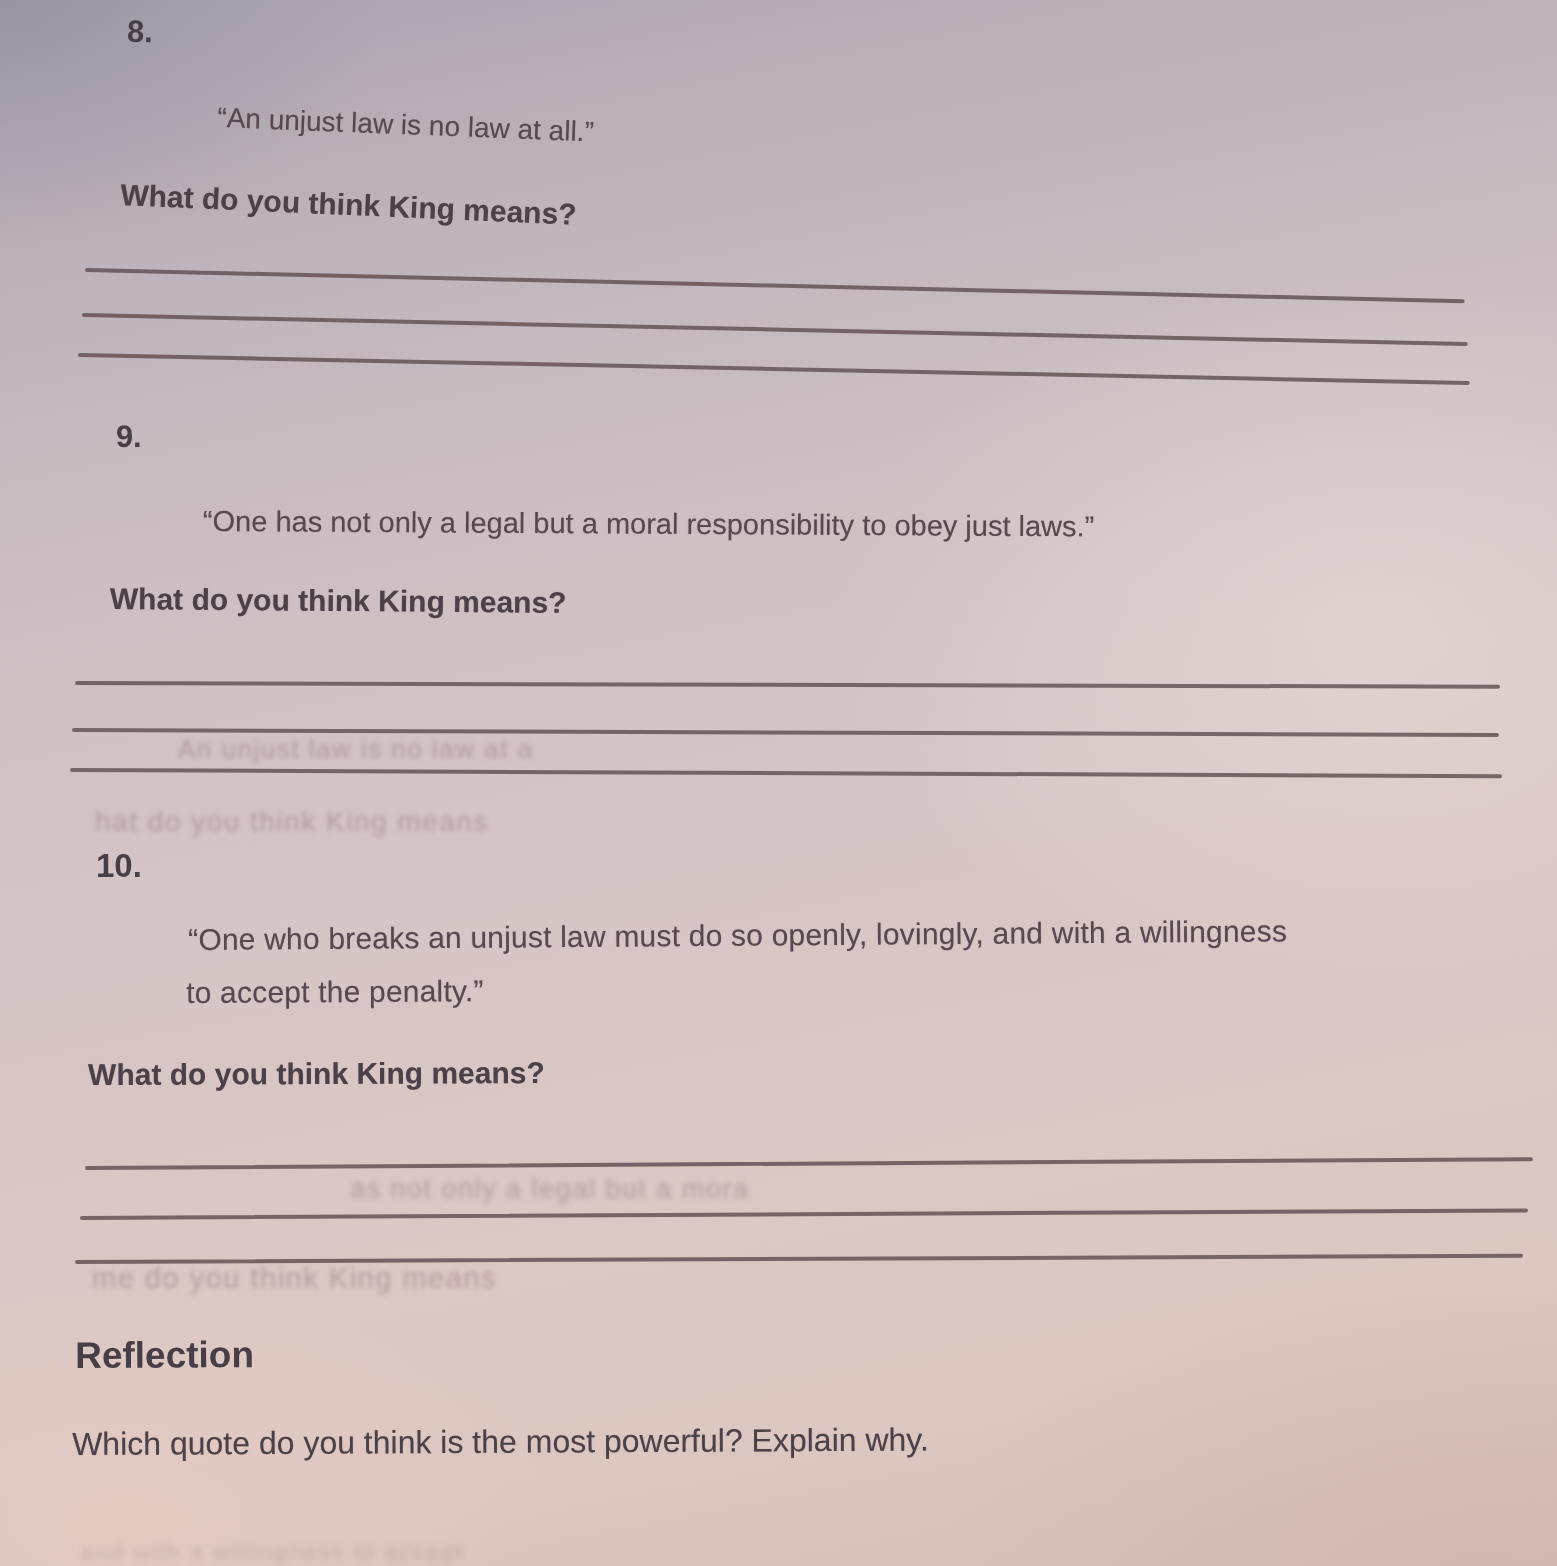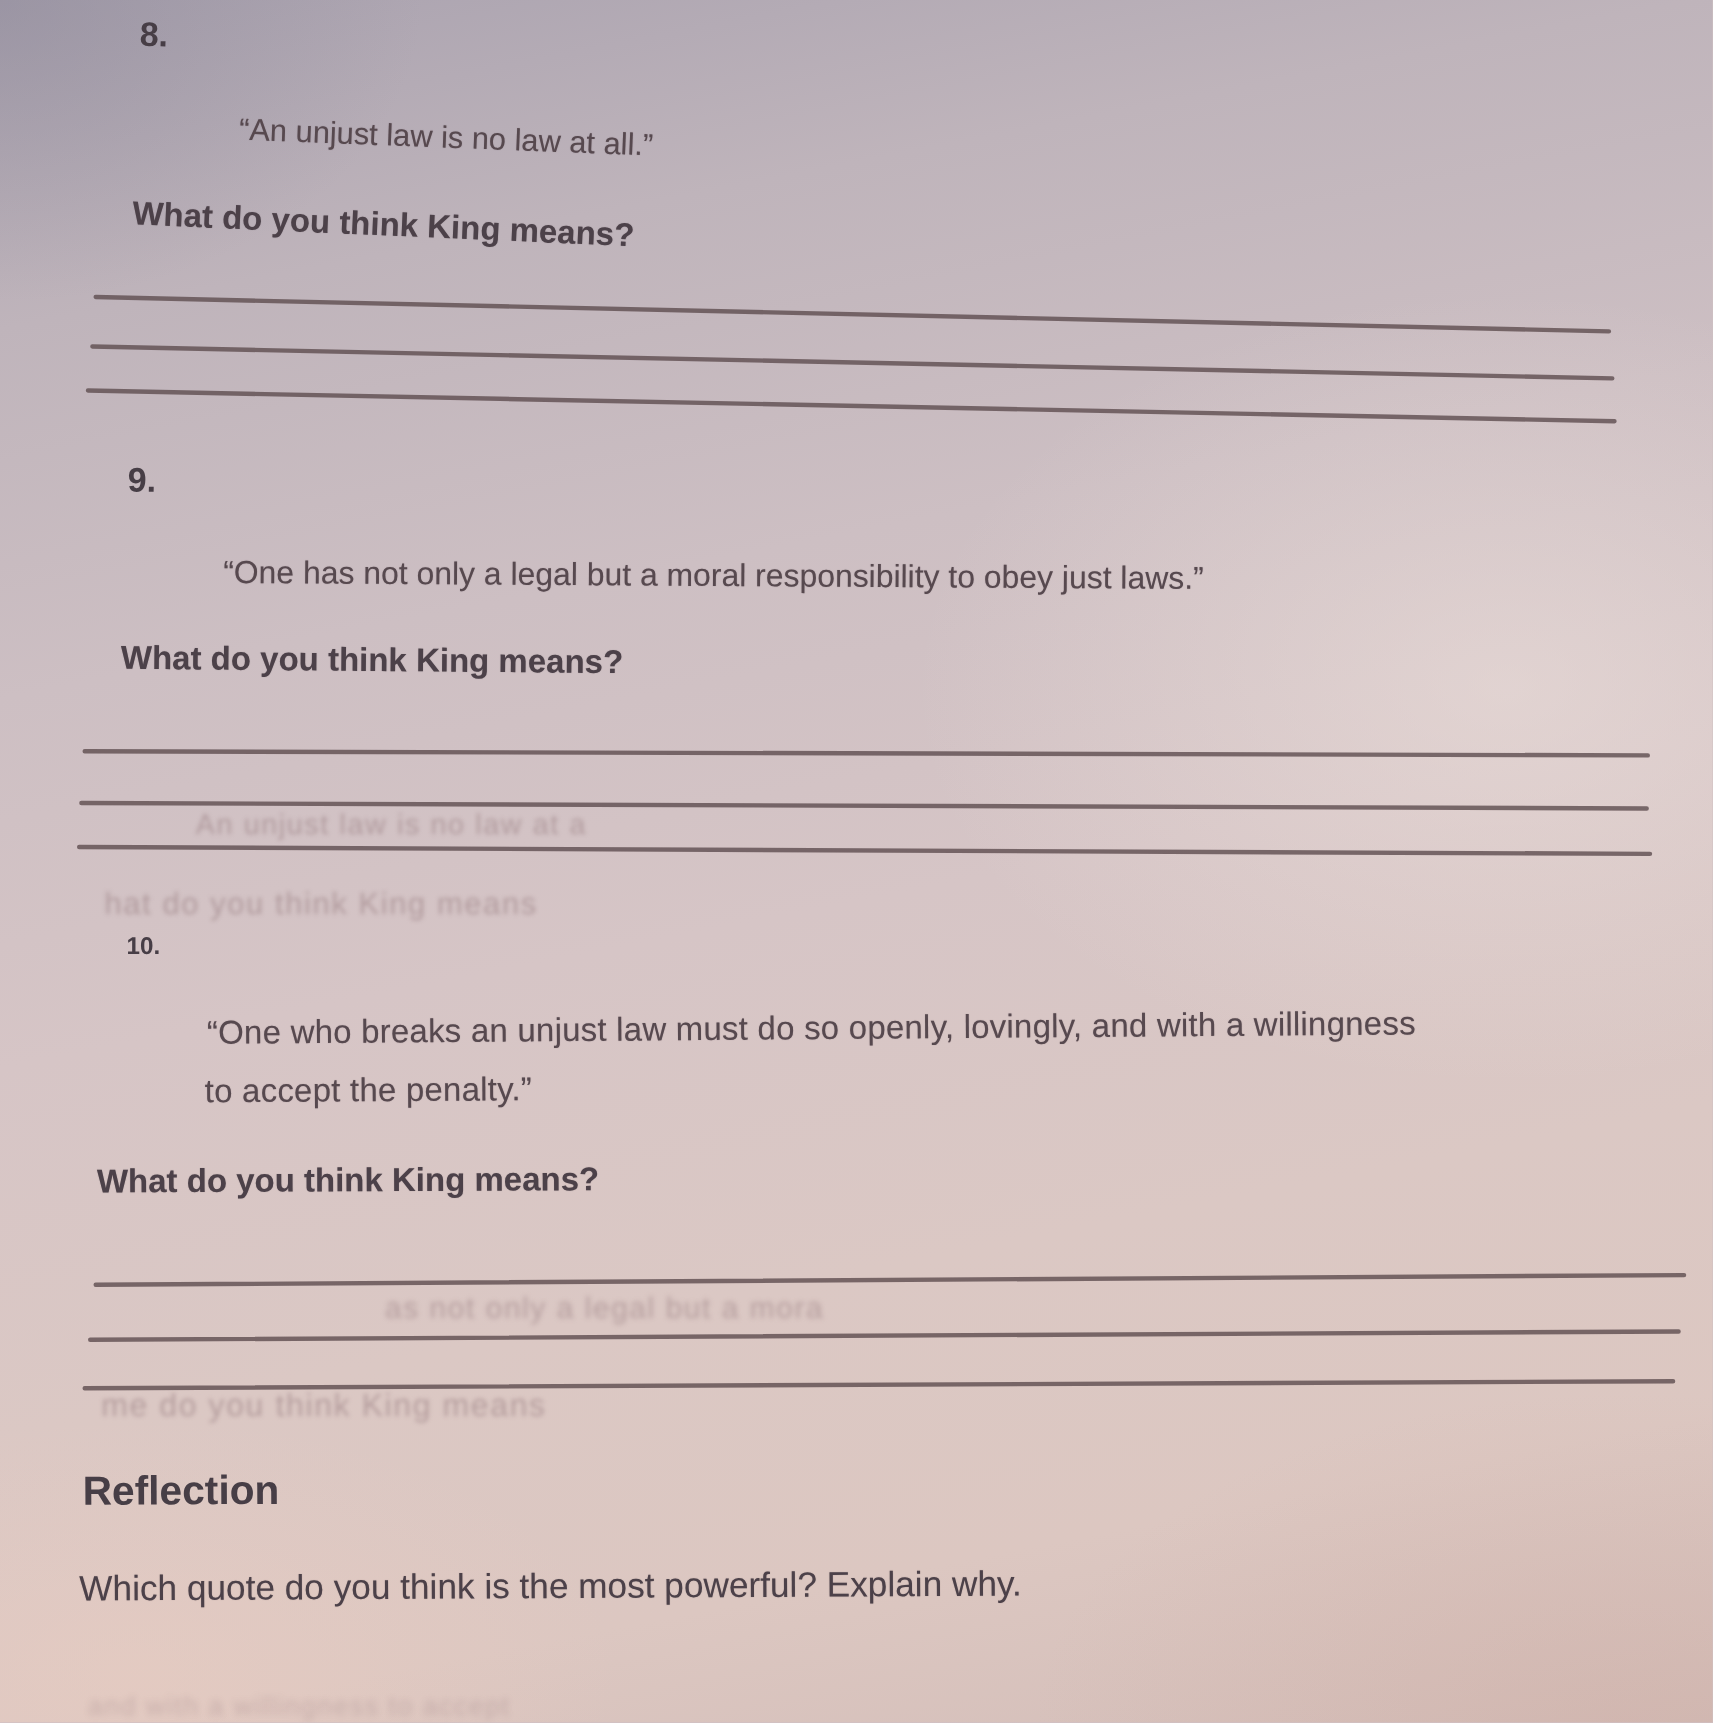--- a/index.html
+++ b/index.html
@@ -37,21 +37,21 @@
   #q9n{left:116px;top:421px;font-size:31px;transform:rotate(0.8deg);}
   #q9q{left:203px;top:507px;font-size:29px;transform:rotate(0.35deg);transform-origin:left top;}
   #q9p{left:110px;top:584px;font-size:30px;transform:rotate(0.5deg);transform-origin:left top;}
   #l91{left:75px;top:681px;width:1425px;transform:rotate(0.15deg);}
   #l92{left:72px;top:728px;width:1427px;transform:rotate(0.20deg);}
   #l93{left:70px;top:768px;width:1432px;transform:rotate(0.25deg);}
   #g9a{left:178px;top:736px;font-size:26px;}
   #g9b{left:95px;top:808px;font-size:28px;}
 
   
-  #q10n{left:96px;top:849px;font-size:22px;margin-left:19px;}
+  #q10n{left:96px;top:849px;font-size:33px;}
   #q10q1{left:188px;top:925px;font-size:30px;letter-spacing:0.2px;transform:rotate(-0.45deg);transform-origin:left top;}
   #q10q2{left:186px;top:978px;font-size:30px;letter-spacing:0.2px;transform:rotate(-0.35deg);transform-origin:left top;}
   #q10p{left:88px;top:1060px;font-size:30px;transform:rotate(-0.25deg);transform-origin:left top;}
   #l101{left:85px;top:1166px;width:1448px;transform:rotate(-0.35deg);}
   #l102{left:80px;top:1216px;width:1448px;transform:rotate(-0.30deg);}
   #l103{left:75px;top:1260px;width:1448px;transform:rotate(-0.25deg);}
   #g10a{left:350px;top:1176px;font-size:27px;filter:blur(2.6px);}
   #g10b{left:92px;top:1264px;font-size:29px;}
 
   

